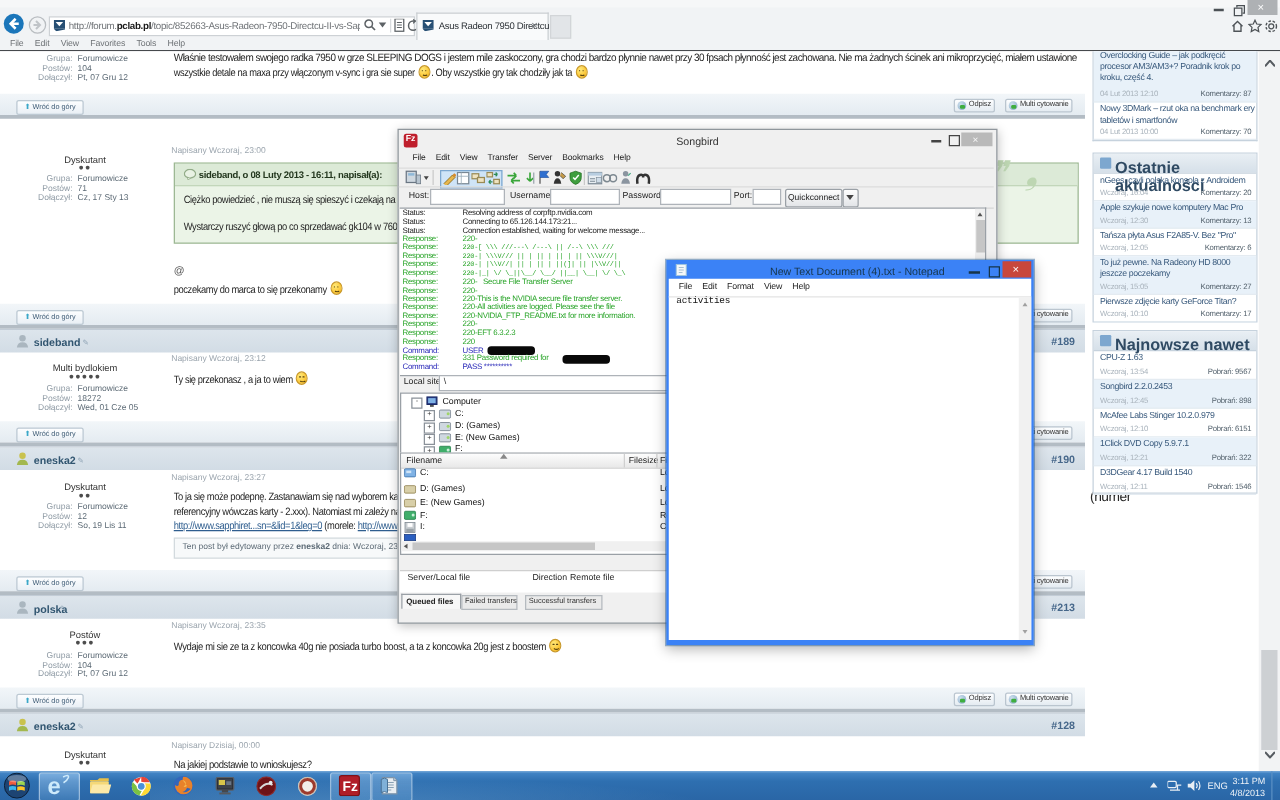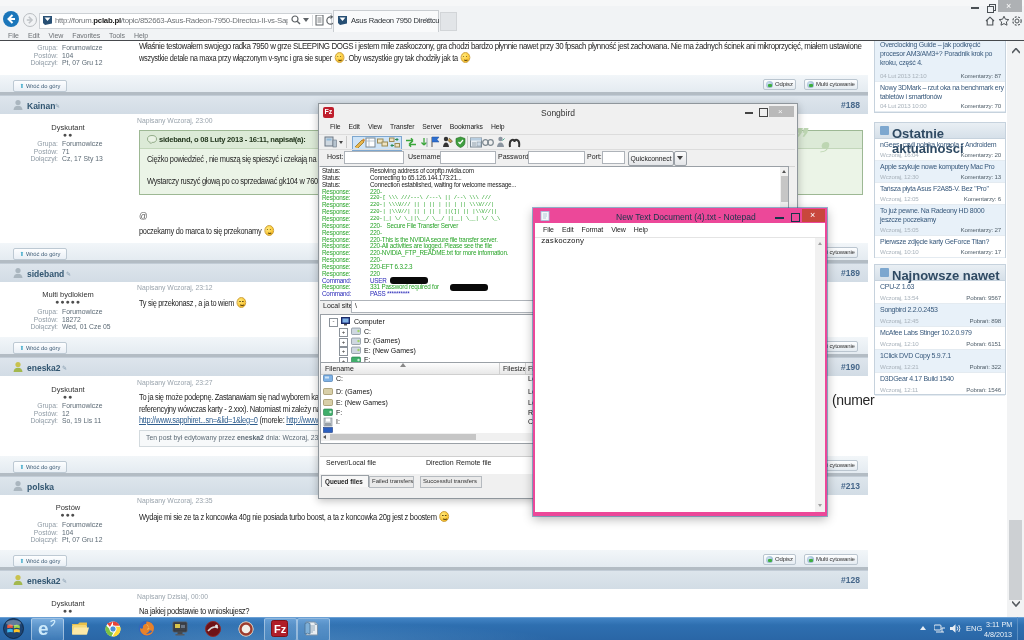--- a/index.html
+++ b/index.html
@@ -128,29 +128,20 @@
 <div class="ptext" style="transform:scaleX(0.934);transform-origin:0 0;top:0px;letter-spacing:-.42px">Właśnie testowałem swojego radka 7950 w grze SLEEPING DOGS i jestem mile zaskoczony, gra chodzi bardzo płynnie nawet przy 30 fpsach płynność jest zachowana. Nie ma żadnych ścinek ani mikroprzycięć, miałem ustawione</div>
 <div class="ptext" style="transform:scaleX(0.874);transform-origin:0 0;top:11px">wszystkie detale na maxa przy włączonym v-sync i gra sie super <span class="smi"></span>. Oby wszystkie gry tak chodziły jak ta <span class="smi"></span></div>
 
 <div class="foot" style="top:34px">
       <div class="wroc"><span style="color:#3aa7c8">⬆</span> Wróć do góry</div>
 <div class="pbtn" style="left:763px;width:17px"><i></i>Odpisz</div>
 <div class="pbtn" style="left:804px;width:38px"><i></i>Multi cytowanie</div>
     </div>
 <div class="sep" style="top:51px"></div>
 
-<div class="hdr" style="top:54px">
-      <svg style="position:absolute;left:13px;top:3px" width="10" height="12" viewBox="0 0 10 12">
-        <circle cx="5" cy="3.5" r="2.6" fill="#aab6bf"></circle>
-        <path d="M0.5 11 Q1 6.8 5 6.8 Q9 6.8 9.5 11 Z" fill="#aab6bf"></path>
-      </svg>
-      <span class="nm">Kainan</span>
-      <span style="position:absolute;left:55px;top:6px;font-size:6px;color:#8ba0b2">✎</span>
-      <span class="num">#188</span>
-    </div>
 <div class="ptitle" style="top:82px">Dyskutant</div>
 <div class="dots" style="top:89.5px">●●</div>
 <div class="prow" style="left:0;top:99px;width:58px">
       <span class="plab">Grupa:</span>
     </div>
 <div class="prow" style="left:62px;top:99px">
       <span class="pval" style="left:0">Forumowicze</span>
     </div>
 <div class="prow" style="left:0;top:106.5px;width:58px">
       <span class="plab">Postów:</span>
@@ -250,21 +241,21 @@
       <span class="pval" style="left:0">12</span>
     </div>
 <div class="prow" style="left:0;top:376px;width:58px">
       <span class="plab">Dołączył:</span>
     </div>
 <div class="prow" style="left:62px;top:376px">
       <span class="pval" style="left:0">So, 19 Lis 11</span>
     </div>
 <div class="napis" style="top:338px">Napisany Wczoraj, 23:27</div>
 <div class="ptext" style="transform:scaleX(0.88);transform-origin:0 0;top:351px">To ja się może podepnę. Zastanawiam się nad wyborem karty 7950 (mam w tej chwili</div>
-<div class="a nw" style="left:832px;top:351px;font-size:14px;color:#262626;letter-spacing:-.35px">(numer</div>
+<div class="a nw" style="left:872px;top:351px;font-size:11px;color:#262626;letter-spacing:-.35px">(numer</div>
 <div class="ptext" style="transform:scaleX(0.88);transform-origin:0 0;top:362.5px">referencyjny wówczas karty - 2.xxx). Natomiast mi zależy na cichej i wydajnej karcie</div>
 <div class="ptext" style="transform:scaleX(0.88);transform-origin:0 0;top:374px"><span class="slink">http://www.sapphiret...sn=&amp;lid=1&amp;leg=0</span> (morele: <span class="slink">http://www.morele.net</span>)</div>
 <div class="a" style="left:139px;top:389px;width:440px;height:15px;background:#f7f9fa;border:1px solid #d3dade">
   <div class="nw" style="position:absolute;left:6px;top:3px;font-size:6.8px;color:#5c6a75">Ten post był edytowany przez <b>eneska2</b> dnia: Wczoraj, 23:30</div>
 </div>
 
 <div class="foot" style="top:415px">
       <div class="wroc"><span style="color:#3aa7c8">⬆</span> Wróć do góry</div>
 <div class="pbtn" style="left:763px;width:17px"><i></i>Odpisz</div>
 <div class="pbtn" style="left:804px;width:38px"><i></i>Multi cytowanie</div>
@@ -625,35 +616,35 @@
   <div class="a" style="left:1px;top:363px;width:474px;height:7px;background:#fff"></div>
 
   <div class="a" style="left:2px;top:371px;width:46px;height:11px;background:#f7f7f7;border:1px solid #9aa0a6;border-bottom:none"></div>
   <div class="a nw" style="left:6px;top:373.5px;font-size:6.3px;font-weight:bold;color:#222">Queued files</div>
   <div class="a" style="left:50px;top:372px;width:43px;height:10px;background:#eaeaea;border:1px solid #b5babf"></div>
   <div class="a nw" style="left:53px;top:374px;font-size:6px;color:#333">Failed transfers</div>
   <div class="a" style="left:101px;top:372px;width:60px;height:10px;background:#eaeaea;border:1px solid #b5babf"></div>
   <div class="a nw" style="left:104px;top:374px;font-size:6px;color:#333">Successful transfers</div>
 </div>
 
-<div id="np" class="a" style="left:533px;top:208px;width:294px;height:308px;background:#ec4899;box-shadow:0 3px 10px rgba(0,0,0,.3);outline:1px solid rgba(30,90,150,.45)">
+<div id="np" class="a" style="left:533px;top:208px;width:294px;height:308px;background:#3b82f6;box-shadow:0 3px 10px rgba(0,0,0,.3);outline:1px solid rgba(30,90,150,.45)">
   <svg class="a" style="left:7px;top:3px" width="10" height="10" viewBox="0 0 10 10">
       <rect x="1" y="0.5" width="8" height="9" fill="#f4f7f9" stroke="#9ec4dc" stroke-width=".8"></rect>
       <path d="M3 3 h4 M3 5 h4 M3 7 h3" stroke="#9bb8cc" stroke-width=".7"></path>
     </svg>
   <div class="a nw" style="left:83px;top:4px;font-size:8.5px;color:#16354a">New Text Document (4).txt - Notepad</div>
   <div class="a" style="left:242px;top:9px;width:9px;height:1.5px;background:#16354a"></div>
   <div class="a" style="left:258px;top:5px;width:7px;height:7px;border:1.5px solid #16354a"></div>
   <div class="a" style="left:269px;top:1px;width:23px;height:13px;background:#c8473c"></div>
   <div class="a" style="left:277px;top:2px;font-size:9px;color:#fff">×</div>
 
   <div class="a" style="left:2px;top:15px;width:290px;height:289px;background:#fff"></div>
   <div class="a nw" style="left:10px;top:17.5px;font-size:7px;color:#1c1c1c;letter-spacing:-.1px"><span>File</span><span style="margin-left:8px">Edit</span><span style="margin-left:8px">Format</span><span style="margin-left:8px">View</span><span style="margin-left:8px">Help</span></div>
   <div class="a" style="left:2px;top:29px;width:290px;height:1px;background:#e4e4e4"></div>
-  <div class="a nw mono" style="left:8px;top:29px;font-size:7.5px;color:#111;letter-spacing:-.2px">zaskoczony</div>
+  <div class="a nw mono" style="left:8px;top:29px;font-size:7.5px;color:#111;letter-spacing:-.2px">activities</div>
 
   <div class="a" style="left:282px;top:30px;width:10px;height:274px;background:#f1f1f1"></div>
   <div class="a" style="left:285px;top:34px;width:0;height:0;border-left:2.5px solid transparent;border-right:2.5px solid transparent;border-bottom:3.5px solid #a0a0a0"></div>
   <div class="a" style="left:285px;top:296px;width:0;height:0;border-left:2.5px solid transparent;border-right:2.5px solid transparent;border-top:3.5px solid #a0a0a0"></div>
 </div>
 
 <div id="taskbar" class="a" style="left:0;top:617px;width:1024px;height:23px;background:linear-gradient(180deg,#4587c8,#2e6fb0 35%,#2a66a6)">
   <div class="a" style="left:0;top:0;width:1024px;height:1px;background:#6ba0d4"></div>
   <div class="a" style="left:120px;top:0;width:500px;height:23px;background:radial-gradient(ellipse at 30% 120%,rgba(160,220,255,.25),rgba(160,220,255,0) 60%)"></div>
 

